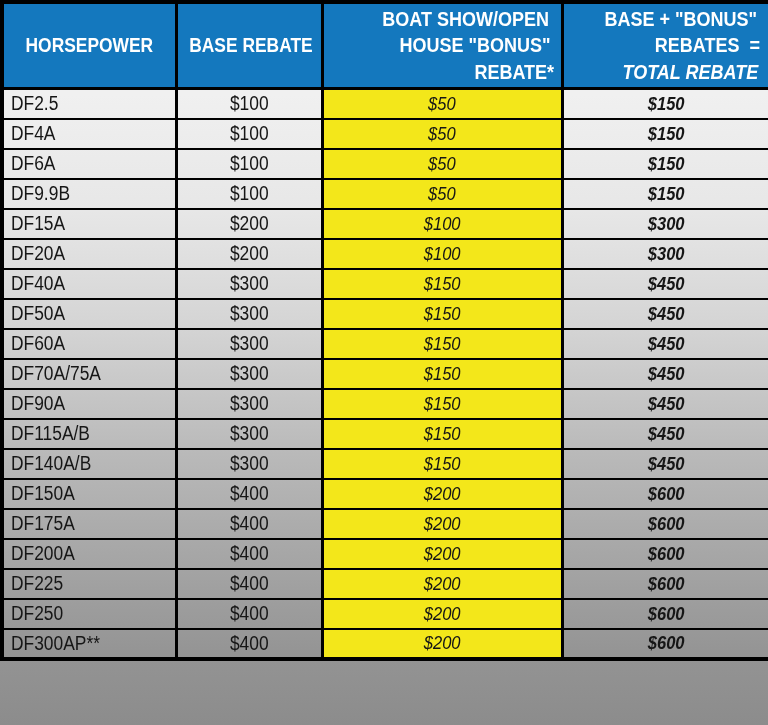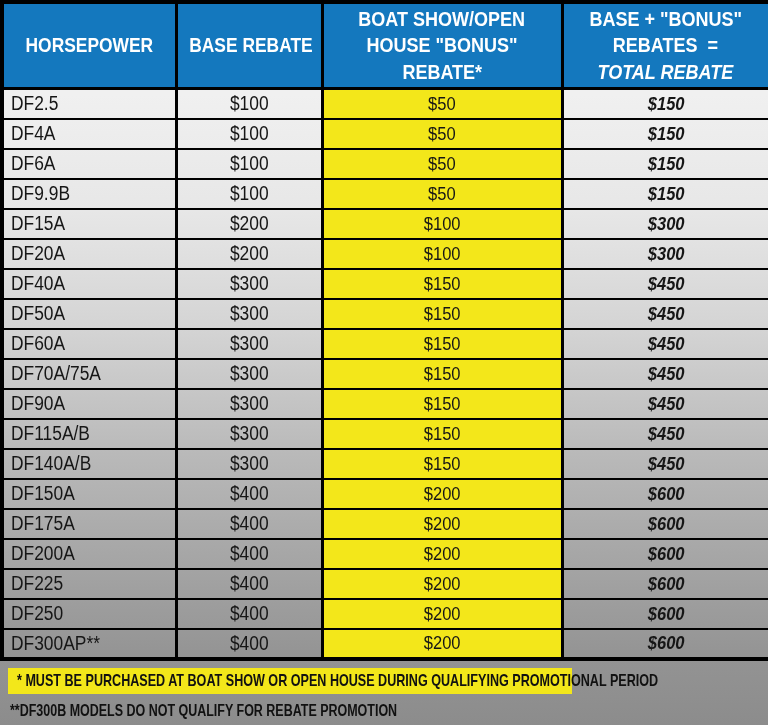--- a/index.html
+++ b/index.html
@@ -60,38 +60,39 @@
     font-size: 20px;
     vertical-align: middle;
     padding: 0 6px;
     background: transparent;
   }
   td.model { text-align: left; padding-left: 7px; text-decoration: underline; }
   td.base  { text-align: center; }
   td.bonus {
     background: #F3E71A;
     text-align: center;
+    font-style: italic;
     font-size: 19px;
   }
   td.total {
     text-align: center;
     font-style: italic;
     font-weight: bold;
     font-size: 19px;
   }
 
   
   .cond {
     display: inline-block;
     transform: scaleX(0.87);
     transform-origin: center center;
     white-space: pre;
   }
   td.model .cond { transform-origin: left center; }
-  .hline { display: block; }
+  .hline { display: block; text-align: right; }
   .hline .cond { transform: scaleX(0.9); }
   .it { font-style: italic; }
 
   .notes { padding: 7px 0 0 8px; }
   .note-bar {
     width: 564px;
     height: 26px;
     background: #F3E71A;
     overflow: visible;
     display: flex;
@@ -433,22 +434,14 @@
       <td class="bonus">
         <span class="cond">$200</span>
       </td>
       <td class="total">
         <span class="cond">$600</span>
       </td>
     </tr>
   </tbody>
   </table>
 
-  <div class="notes">
-    <div class="note-bar">
-      <span class="note-text">* MUST BE PURCHASED AT BOAT SHOW OR OPEN HOUSE DURING QUALIFYING PROMOTIONAL PERIOD</span>
-    </div>
-    <div class="note2">
-      <span class="note-text">**DF300B MODELS DO NOT QUALIFY FOR REBATE PROMOTION</span>
-    </div>
-  </div>
 
 </div>
 
 </body></html>

